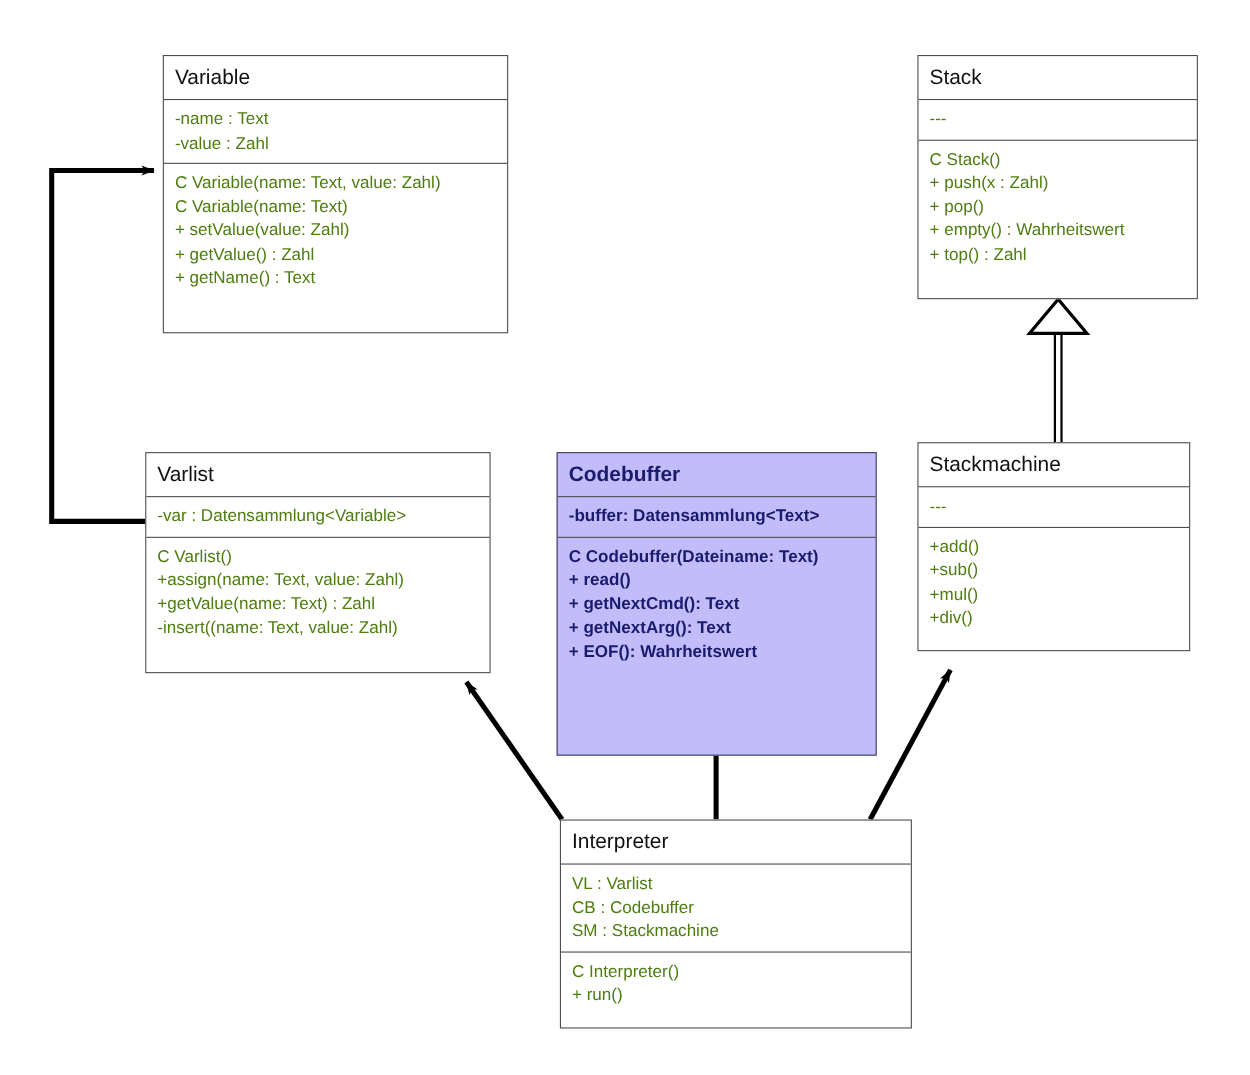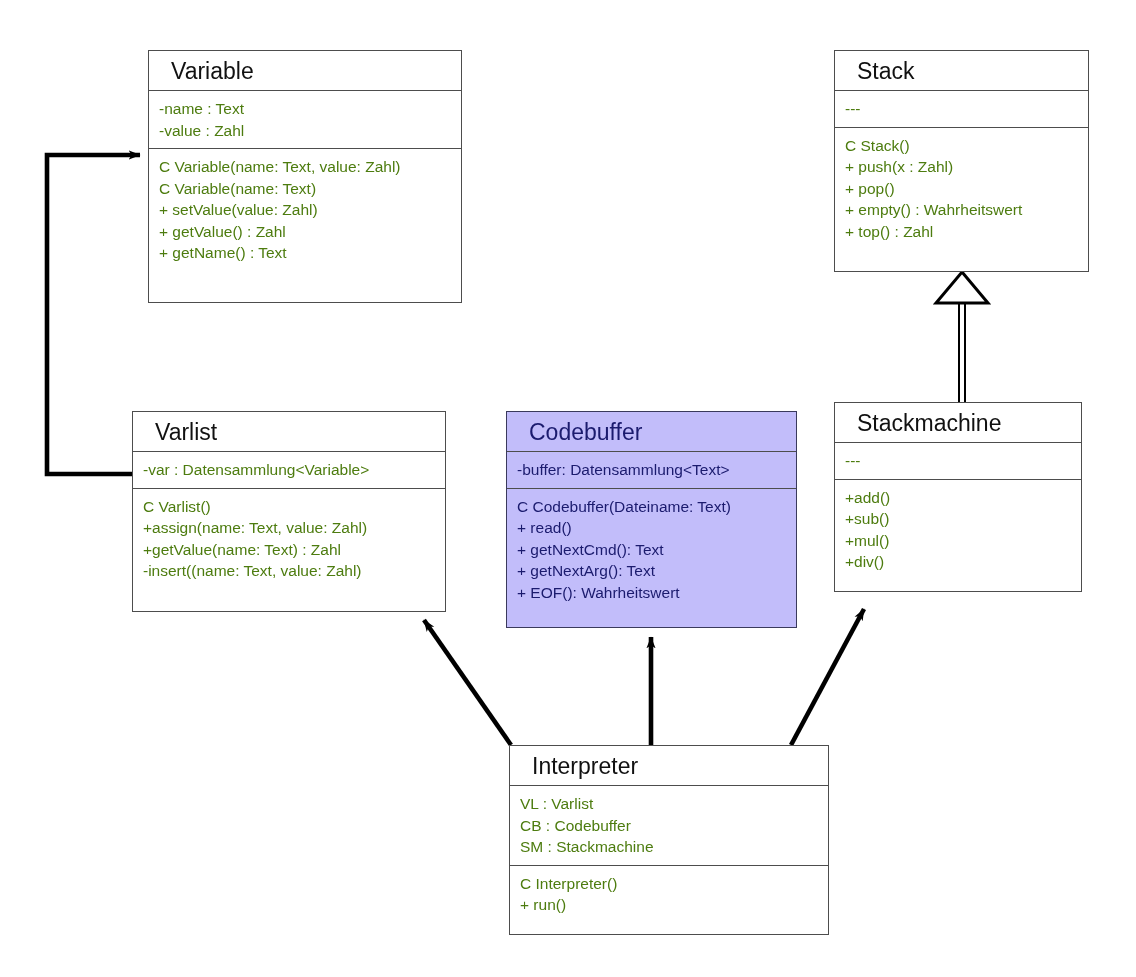--- a/index.html
+++ b/index.html
@@ -42,25 +42,24 @@
   .uml-class.highlight .cls-name,
   .uml-class.highlight .cls-row {
     color: #1b1b6e;
   }
   .cls-header {
     box-sizing: border-box;
     padding: 9px 10px 8px 10px;
     border-bottom: 1px solid #4d4d4d;
   }
   .cls-name {
-    font-size: 23px;
+    font-size: 19px;
     line-height: 22px;
     color: #111111;
     white-space: nowrap;
-    margin-left: 12px;
   }
   .cls-attrs {
     box-sizing: border-box;
     padding: 7px 10px 7px 10px;
     border-bottom: 1px solid #4d4d4d;
   }
   .cls-ops {
     box-sizing: border-box;
     padding: 7px 10px 8px 10px;
     flex: 1 1 auto;
@@ -151,21 +150,21 @@
       <div class="cls-row">-var : Datensammlung&lt;Variable&gt;</div>
     </div>
     <div class="cls-ops">
       <div class="cls-row">C Varlist()</div>
       <div class="cls-row">+assign(name: Text, value: Zahl)</div>
       <div class="cls-row">+getValue(name: Text) : Zahl</div>
       <div class="cls-row">-insert((name: Text, value: Zahl)</div>
     </div>
   </div>
 
-  <div class="uml-class highlight" style="left:506px; top:411px; width:291px; height:217px;">
+  <div class="uml-class highlight" style="left:506px; top:411px; width:291px; height:276px;font-weight:bold;">
     <div class="cls-header">
       <div class="cls-name">Codebuffer</div>
     </div>
     <div class="cls-attrs">
       <div class="cls-row">-buffer: Datensammlung&lt;Text&gt;</div>
     </div>
     <div class="cls-ops">
       <div class="cls-row">C Codebuffer(Dateiname: Text)</div>
       <div class="cls-row">+ read()</div>
       <div class="cls-row">+ getNextCmd(): Text</div>

